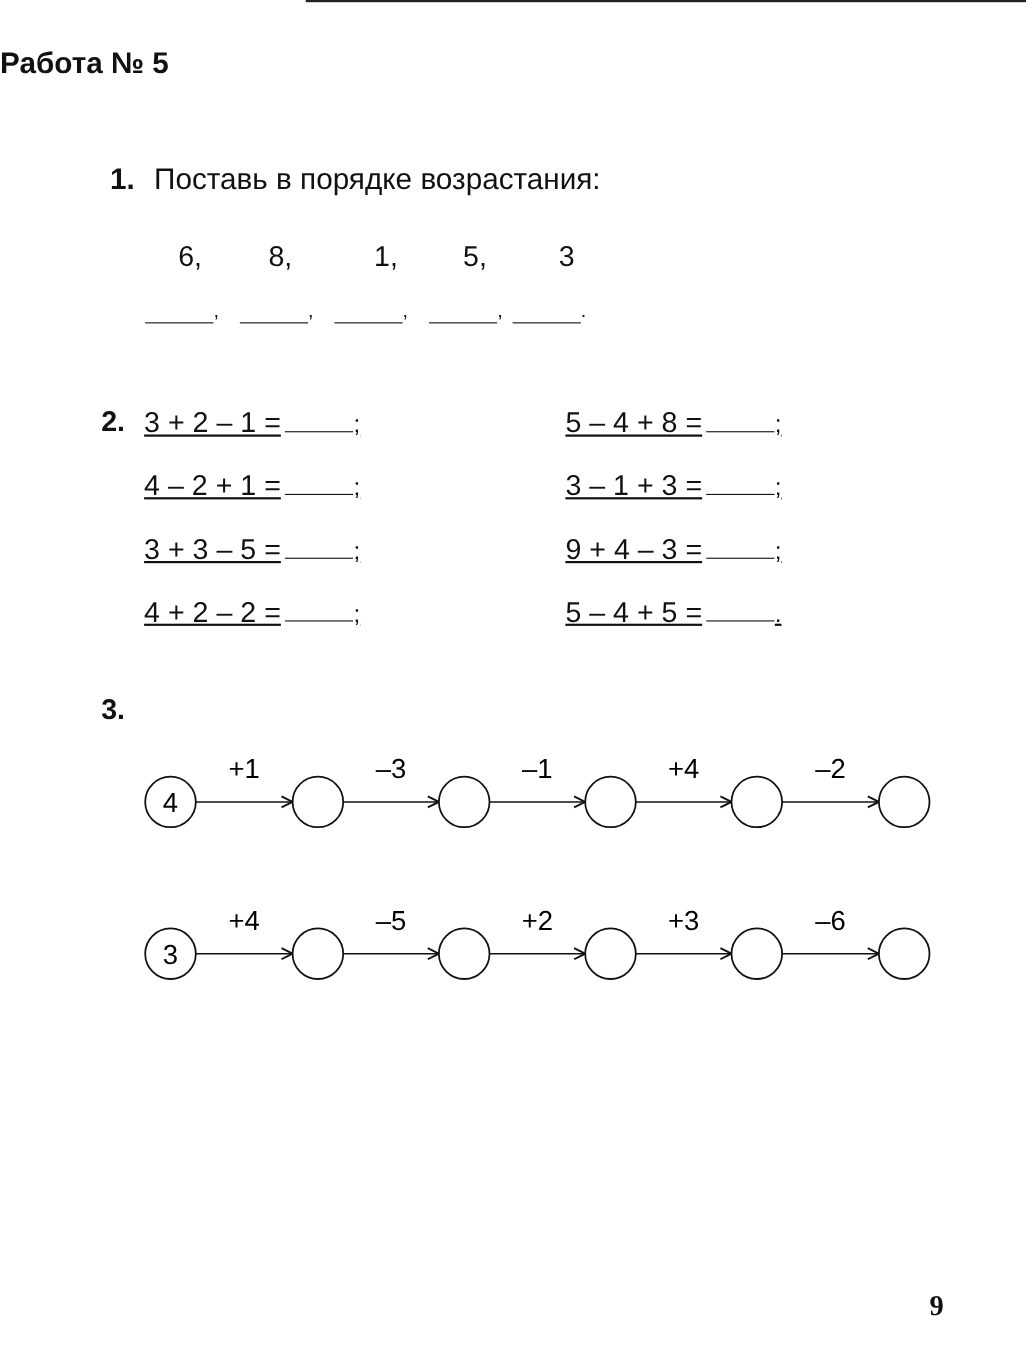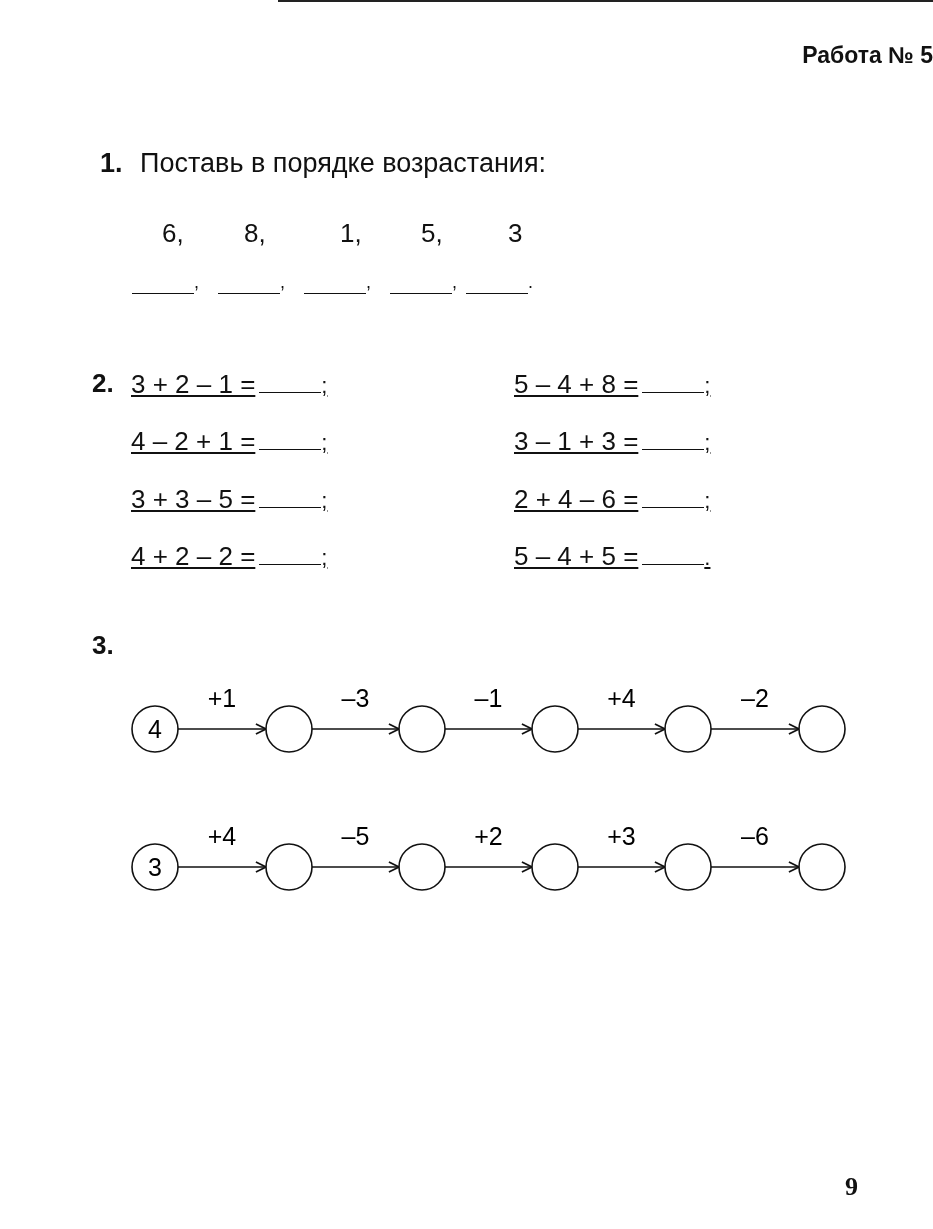--- a/index.html
+++ b/index.html
@@ -1,20 +1,20 @@
 <!DOCTYPE html>
 <html><head>
 <meta charset="utf-8">
 <style>
   html, body { margin: 0; padding: 0; background: #ffffff; }
   body { width: 933px; height: 1229px; position: relative; overflow: hidden;
          font-family: "Liberation Sans", sans-serif; color: #111; }
   .top-rule { position: absolute; left: 278px; top: 0; width: 655px; height: 2px; background: #222; }
-  .title { position: absolute; left: 0; width: 933px; top: 42px; text-align: right;
-           font-size: 23px; font-weight: bold; }
+  .title { position: absolute; left: 0; width: 933px; top: 42px; text-align: left;
+           font-size: 27px; font-weight: bold; }
   .task-num { font-weight: bold; }
   .t1-head { position: absolute; left: 100px; top: 148px; font-size: 27px; }
   .t1-head .task-num { margin-right: 10px; }
   .nums { position: absolute; top: 218px; font-size: 26px; }
   .blanks { position: absolute; top: 268px; left: 132px; font-size: 22px; }
   .blank { display: inline-block; width: 62px; border-bottom: 1.5px solid #111; height: 24px; vertical-align: bottom; }
   .blank-sep { display: inline-block; width: 24px; font-size: 18px; }
   .t2-num { position: absolute; left: 92px; top: 368px; font-size: 26px; font-weight: bold; }
   .eq { position: absolute; font-size: 26px; white-space: pre; text-decoration: underline; }
   .eq .ans { display: inline-block; width: 62px; border-bottom: 1.5px solid #111; height: 24px; vertical-align: baseline; margin-left: 4px; }
@@ -46,21 +46,21 @@
 
 <div class="t2-num">2.</div>
 
 <div class="eq" style="left:131px; top:368px"><span>3 + 2 – 1 =</span><span class="ans"></span><span class="end">;</span></div>
 <div class="eq" style="left:131px; top:425px"><span>4 – 2 + 1 =</span><span class="ans"></span><span class="end">;</span></div>
 <div class="eq" style="left:131px; top:483px"><span>3 + 3 – 5 =</span><span class="ans"></span><span class="end">;</span></div>
 <div class="eq" style="left:131px; top:540px"><span>4 + 2 – 2 =</span><span class="ans"></span><span class="end">;</span></div>
 
 <div class="eq" style="left:514px; top:368px"><span>5 – 4 + 8 =</span><span class="ans"></span><span class="end">;</span></div>
 <div class="eq" style="left:514px; top:425px"><span>3 – 1 + 3 =</span><span class="ans"></span><span class="end">;</span></div>
-<div class="eq" style="left:514px; top:483px"><span>2 + 4 – 6 =</span><span class="ans"></span><span class="end">;</span></div>
+<div class="eq" style="left:514px; top:483px"><span>9 + 4 – 3 =</span><span class="ans"></span><span class="end">;</span></div>
 <div class="eq" style="left:514px; top:540px"><span>5 – 4 + 5 =</span><span class="ans"></span><span class="end">.</span></div>
 
 <div class="t3-num">3.</div>
 
 <svg class="chains" width="933" height="1229">
   <defs>
     <marker id="arr" viewBox="0 0 10 10" refX="9" refY="5" markerWidth="9" markerHeight="9" orient="auto">
       <path d="M1,1 L9,5 L1,9" fill="none" stroke="#111" stroke-width="1.4"></path>
     </marker>
   </defs>

